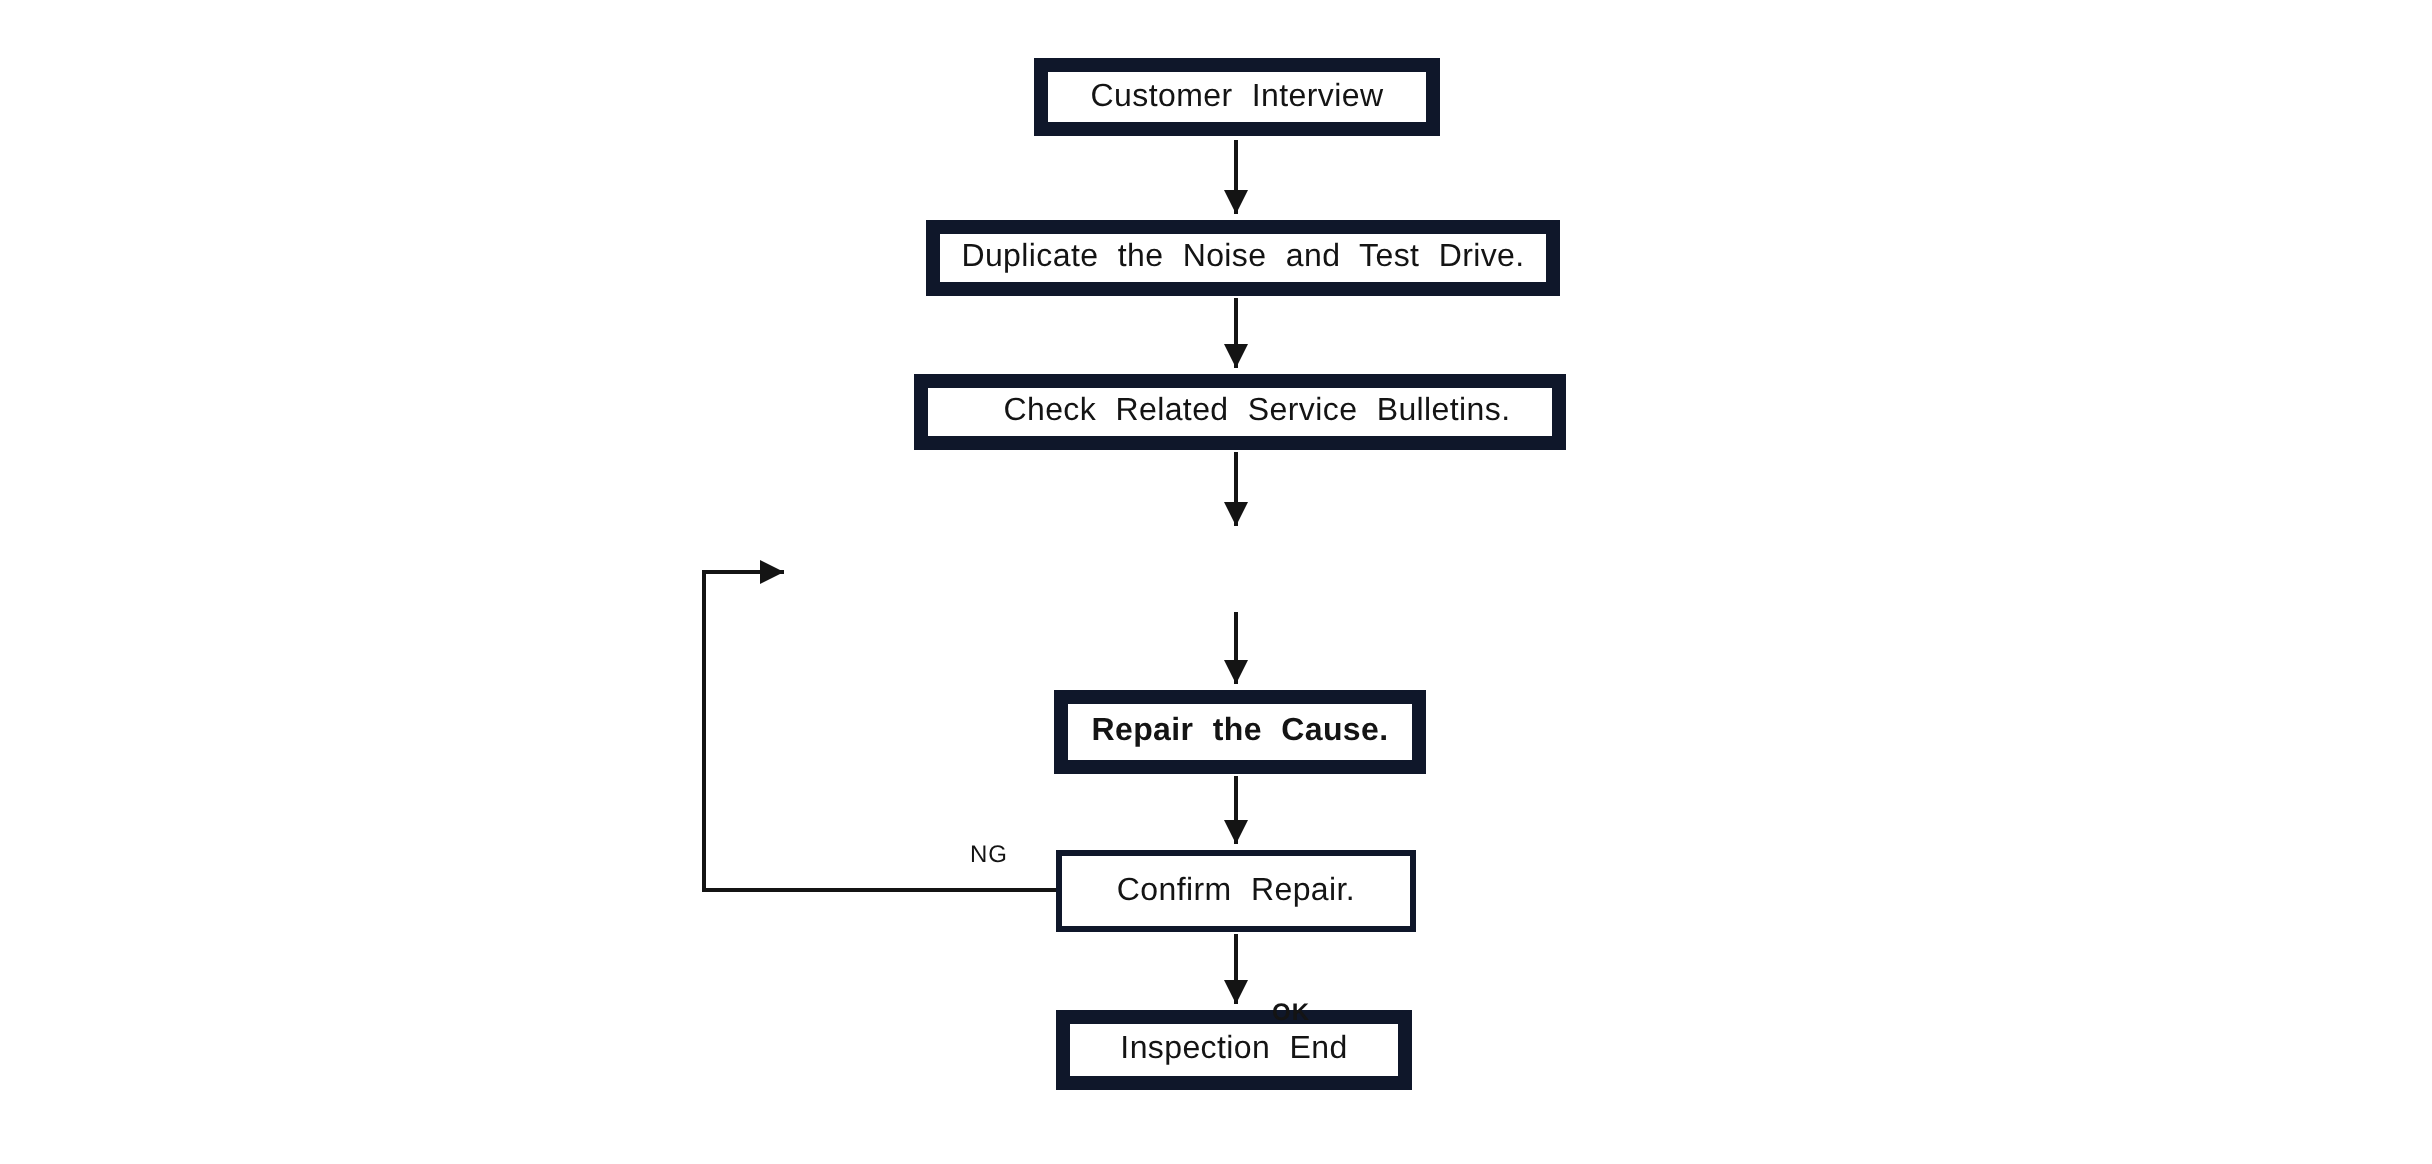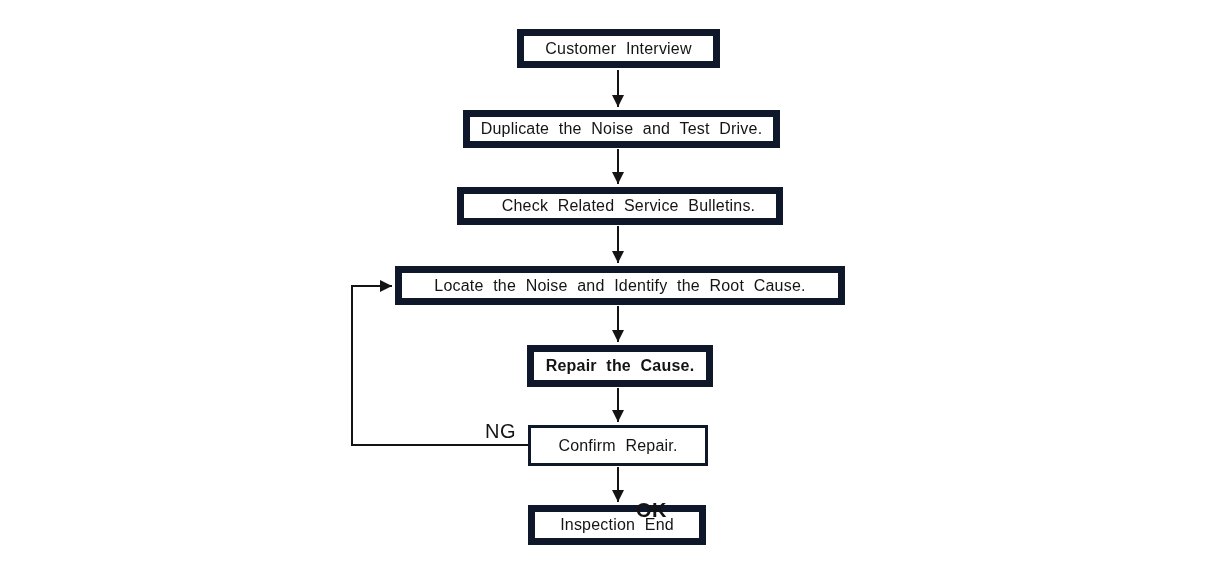--- a/index.html
+++ b/index.html
@@ -42,21 +42,21 @@
   }
   .n1 { left: 517px; top: 29px;  width: 203px; height: 39px; }
   .n2 { left: 439px; top: 110px; width: 317px; height: 38px; margin-left: 24px; }
   .n3 { left: 457px; top: 187px; width: 326px; height: 38px; padding-left: 17px; }
   .n4 { left: 395px; top: 266px; width: 450px; height: 39px; }
   .n5 { left: 527px; top: 345px; width: 186px; height: 42px; font-weight: bold; }
   .n6 { left: 528px; top: 425px; width: 180px; height: 41px; text-align: center; }
   .n7 { left: 528px; top: 505px; width: 178px; height: 40px; }
   .edge-label {
     position: absolute;
-    font-size: 20px;
+    font-size: 12px;
     color: #141414;
     letter-spacing: 0.5px;
   }
   .lbl-ng { left: 485px; top: 420px; }
   .lbl-ok { left: 636px; top: 499px; font-weight: bold; }
 </style>
 </head>
 <body>
 
 <div id="canvas">
@@ -81,23 +81,20 @@
   </div>
 
   <div class="node n2">
     <span>Duplicate the Noise and Test Drive.</span>
   </div>
 
   <div class="node n3">
     <span>Check Related Service Bulletins.</span>
   </div>
 
-  <div class="node n4">
-    <span>Locate the Noise and Identify the Root Cause.</span>
-  </div>
 
   <div class="node n5">
     <span>Repair the Cause.</span>
   </div>
 
   <div class="node n6 emphasis">
     <span>Confirm Repair.</span>
   </div>
 
   <div class="node n7">

